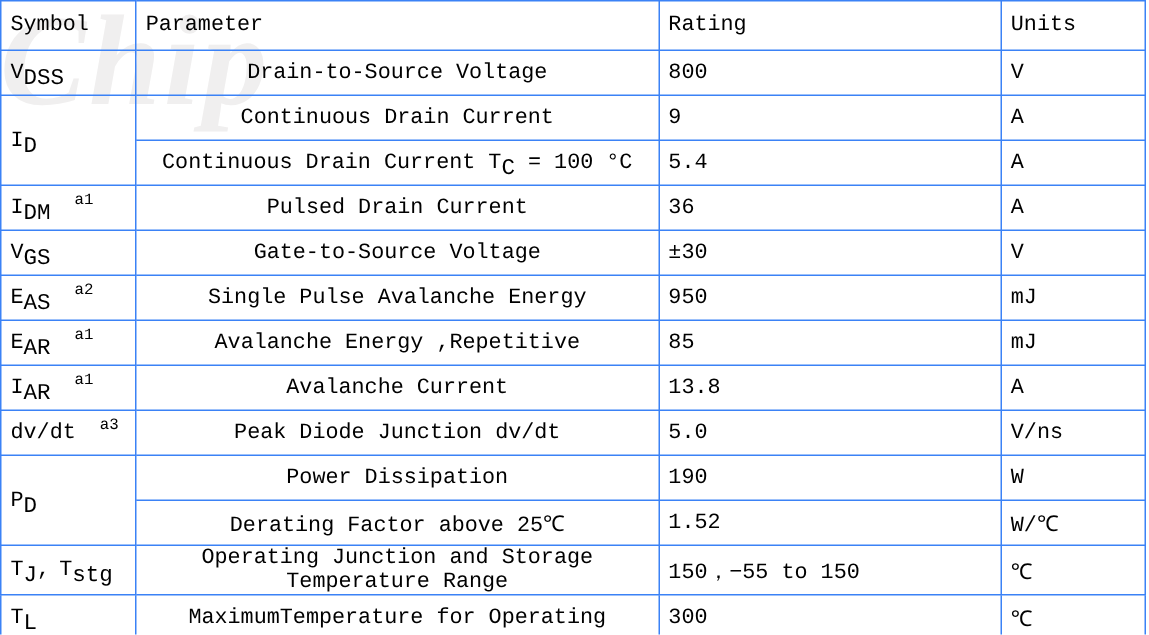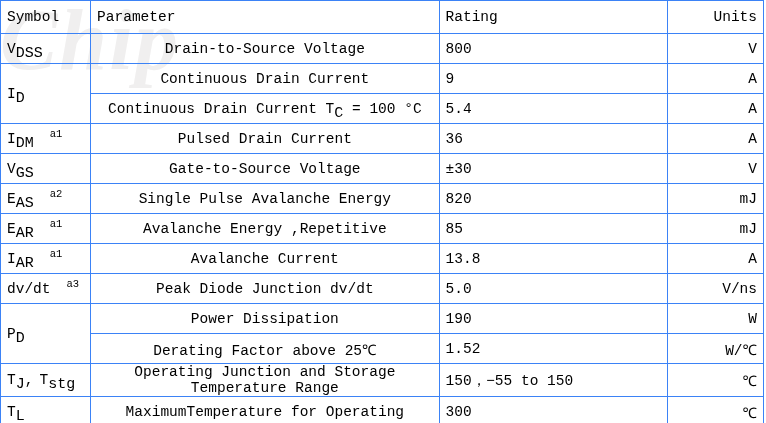--- a/index.html
+++ b/index.html
@@ -66,21 +66,21 @@
     white-space: nowrap;
   }
   .cell-param {
     text-align: center;
     padding-left: 9px;
   }
   .cell-rating {
     text-align: left;
   }
   .cell-units {
-    text-align: right;
+    text-align: left;
     margin-left: 48px;
   }
   .hdr .cell-symbol,
   .hdr .cell-param {
     text-align: left;
   }
   .hdr td { height: 32px; }
 
   sub {
     font-size: 15px;
@@ -154,21 +154,21 @@
       <td class="cell-param">Gate-to-Source Voltage</td>
       <td class="cell-rating">±30</td>
       <td class="cell-units">V</td>
     </tr>
 
     <tr class="row-h">
       <td class="cell-symbol">
         <span>E</span><sub>AS</sub><sup>a2</sup>
       </td>
       <td class="cell-param">Single Pulse Avalanche Energy</td>
-      <td class="cell-rating">820</td>
+      <td class="cell-rating">950</td>
       <td class="cell-units">mJ</td>
     </tr>
 
     <tr class="row-h">
       <td class="cell-symbol">
         <span>E</span><sub>AR</sub><sup>a1</sup>
       </td>
       <td class="cell-param">Avalanche Energy ,Repetitive</td>
       <td class="cell-rating">85</td>
       <td class="cell-units">mJ</td>

